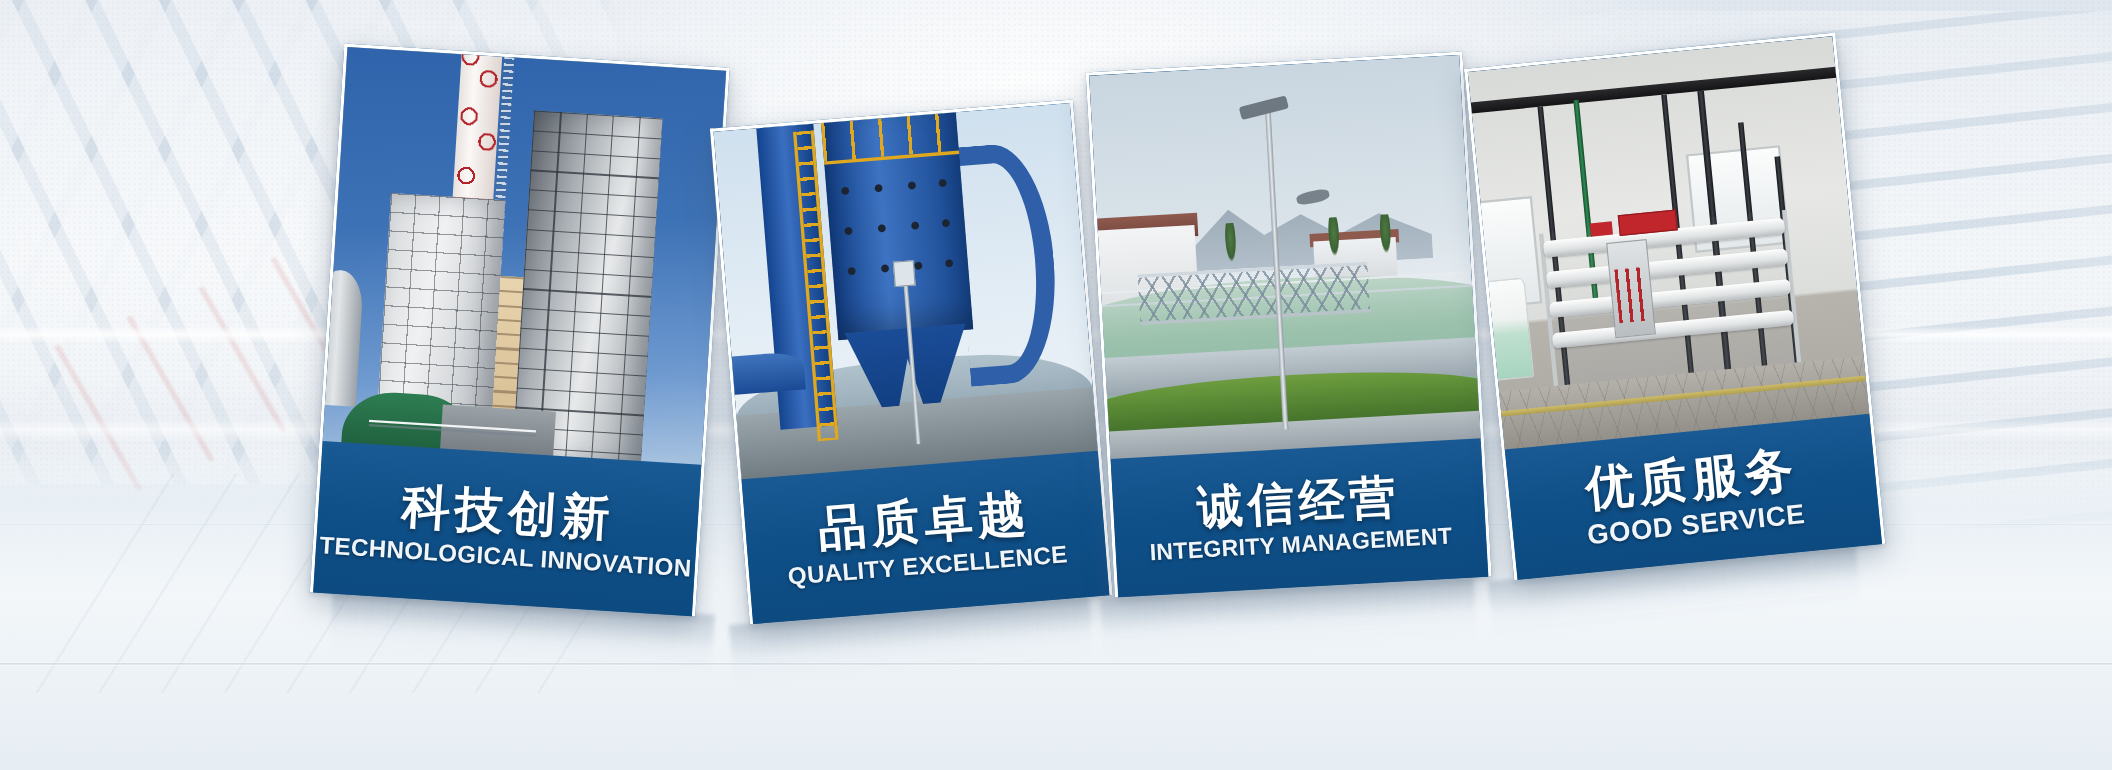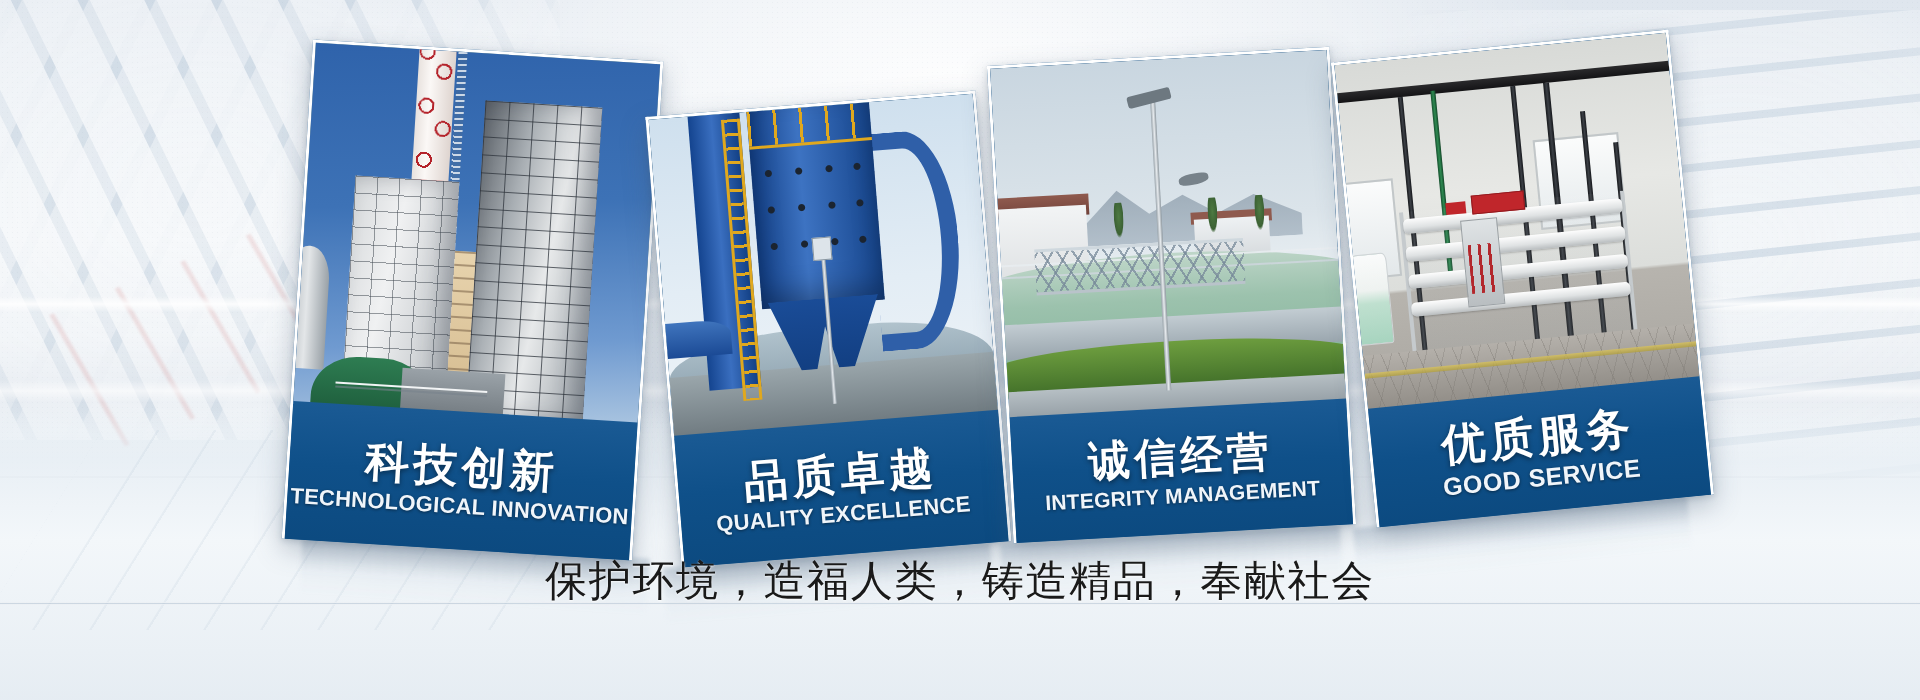--- a/index.html
+++ b/index.html
@@ -454,14 +454,13 @@
         </div>
       </div>
       <div class="card-label" style="height:119px;">
         <div class="cn" style="font-size:44px;">优质服务</div>
         <div class="en" style="font-size:25px; letter-spacing:.02em;">GOOD SERVICE</div>
       </div>
     </div>
 
   </div>
 
-  <div class="tagline">保护环境，造福人类，铸造精品，奉献社会</div>
 </div>
 
 </body></html>

